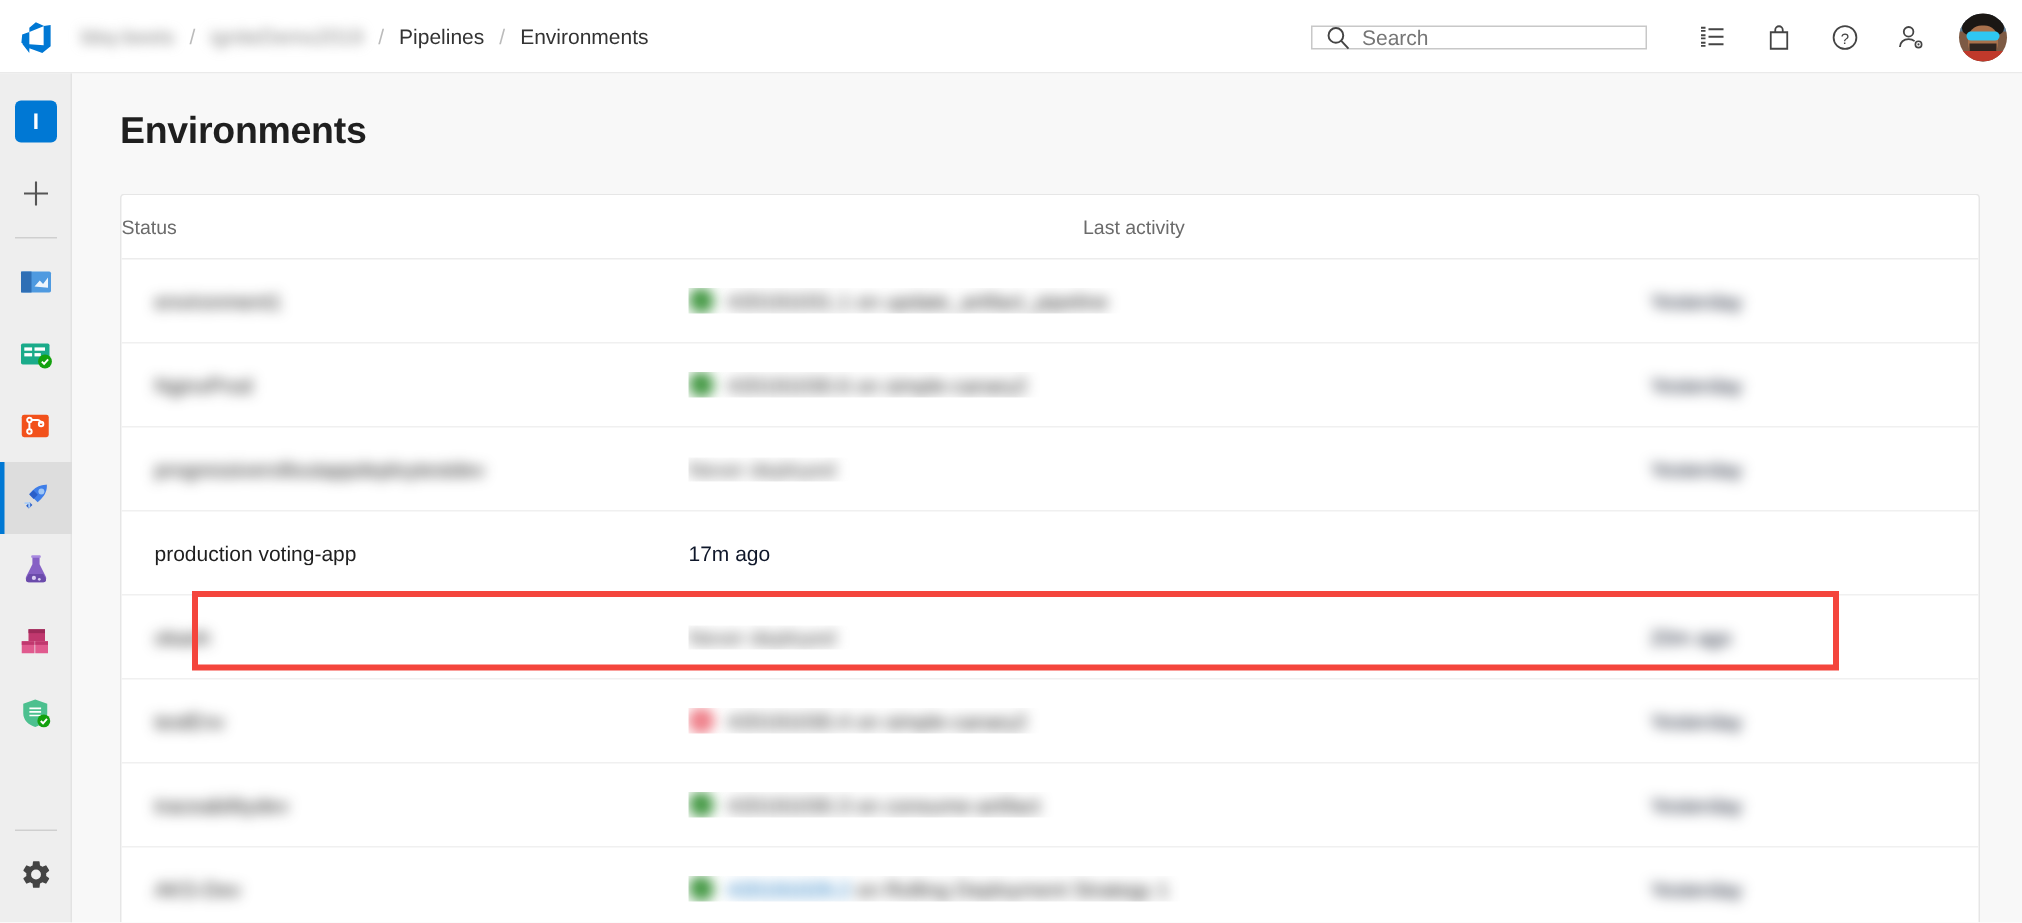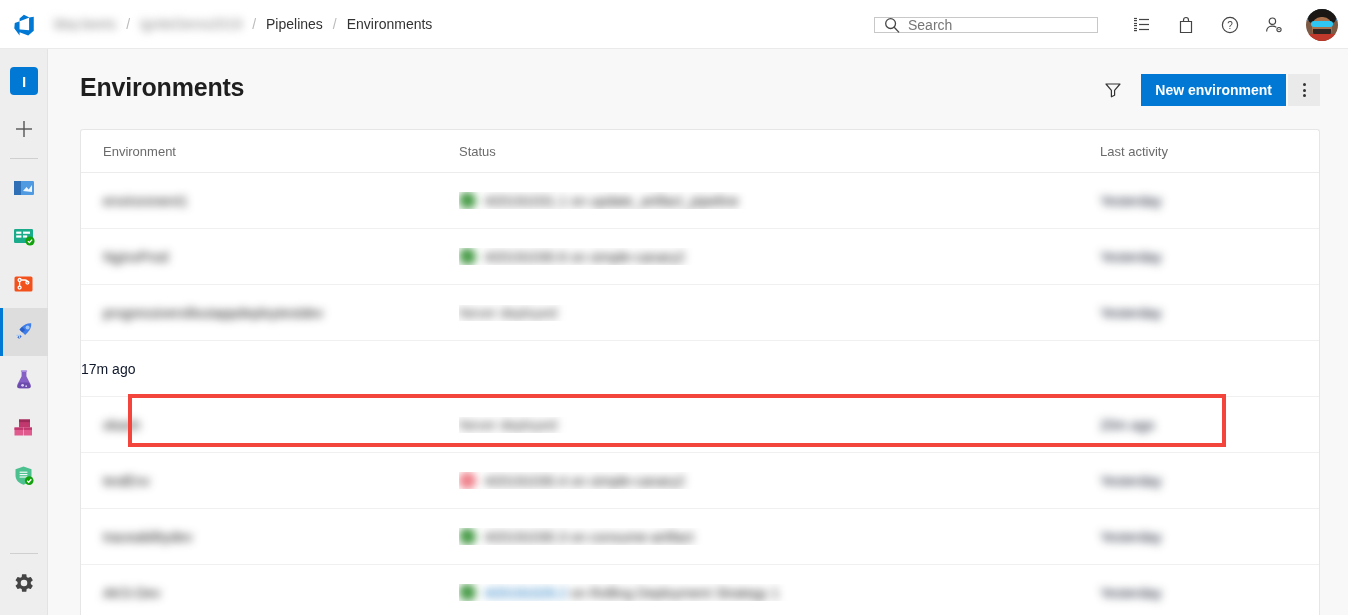--- a/index.html
+++ b/index.html
@@ -316,43 +316,25 @@
         </svg>
       </div>
     </div>
   </div>
 
   <div class="content">
 
     <div class="page-head">
       <div class="page-title">Environments</div>
 
-      <div class="head-actions">
-        <button class="icon-btn">
-          <svg width="18" height="18" viewBox="0 0 18 18">
-            <path d="M2 3h14l-5.4 6.3v4.9l-3.2 1.6V9.3L2 3z" fill="none" stroke="#333" stroke-width="1.2" stroke-linejoin="round"></path>
-          </svg>
-        </button>
-
-        <button class="primary-btn">New environment</button>
-
-        <button class="more-btn">
-          <span class="dots">
-            <i></i>
-              <i></i>
-              <i></i>
-          </span>
-        </button>
-      </div>
     </div>
 
     <div class="card">
 
       <div class="thead">
-        <div class="th col-env">Environment</div>
         <div class="th col-stat">Status</div>
         <div class="th col-act">Last activity</div>
       </div>
 
       <div id="table-body">
           <div class="row">
             <div class="cell col-env">
               <span class="env-name blurred">environment1</span>
             </div>
             <div class="cell col-stat">
@@ -386,20 +368,23 @@
               <span class="env-name blurred">progressiverolloutappdeploytestdev</span>
             </div>
             <div class="cell col-stat">
               <span class="status-text blurred status-none">Never deployed</span>
             </div>
             <div class="cell col-act">
               <span class="blurred">Yesterday</span>
             </div>
           </div>
           <div class="row">
+            <div class="cell col-env">
+              <span class="env-name">production voting-app</span>
+            </div>
             <div class="cell col-act">
               <span class="">17m ago</span>
             </div>
           </div>
           <div class="row">
             <div class="cell col-env">
               <span class="env-name blurred">okash</span>
             </div>
             <div class="cell col-stat">
               <span class="status-text blurred status-none">Never deployed</span>

